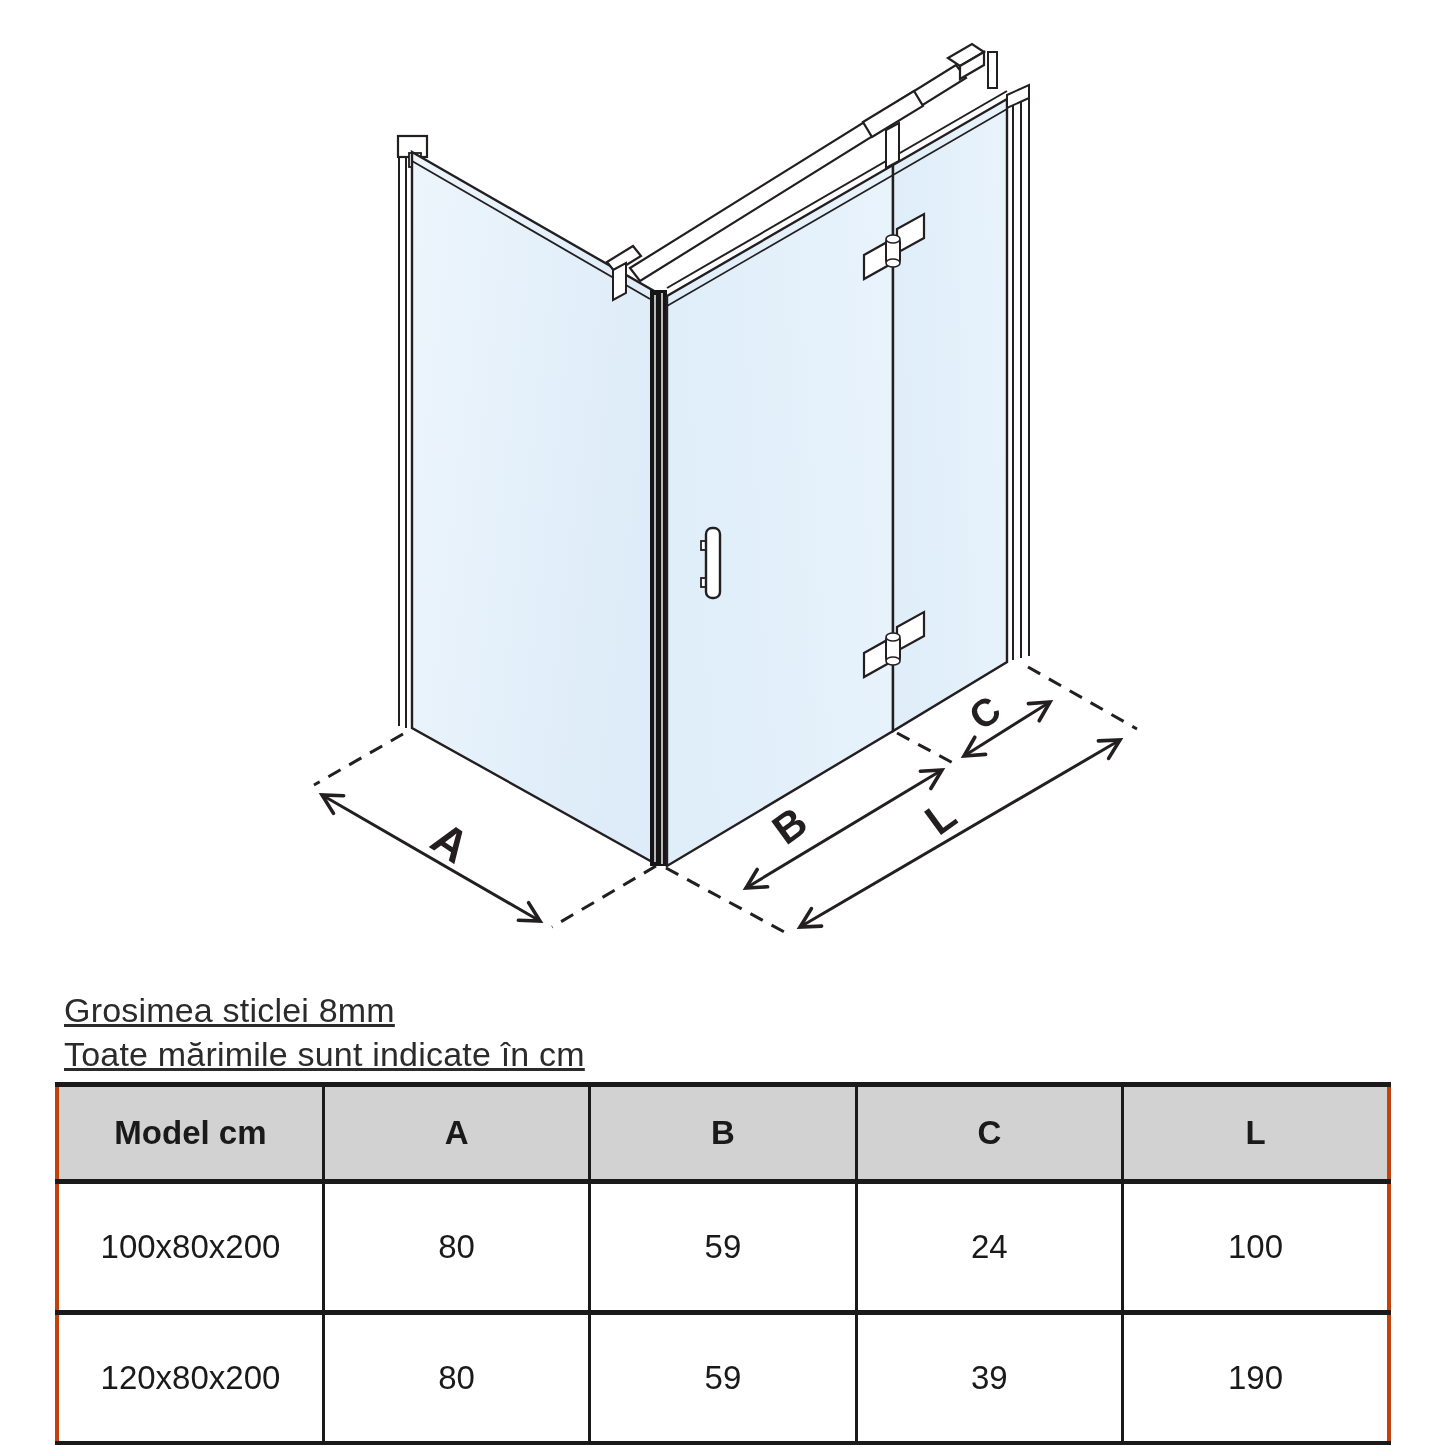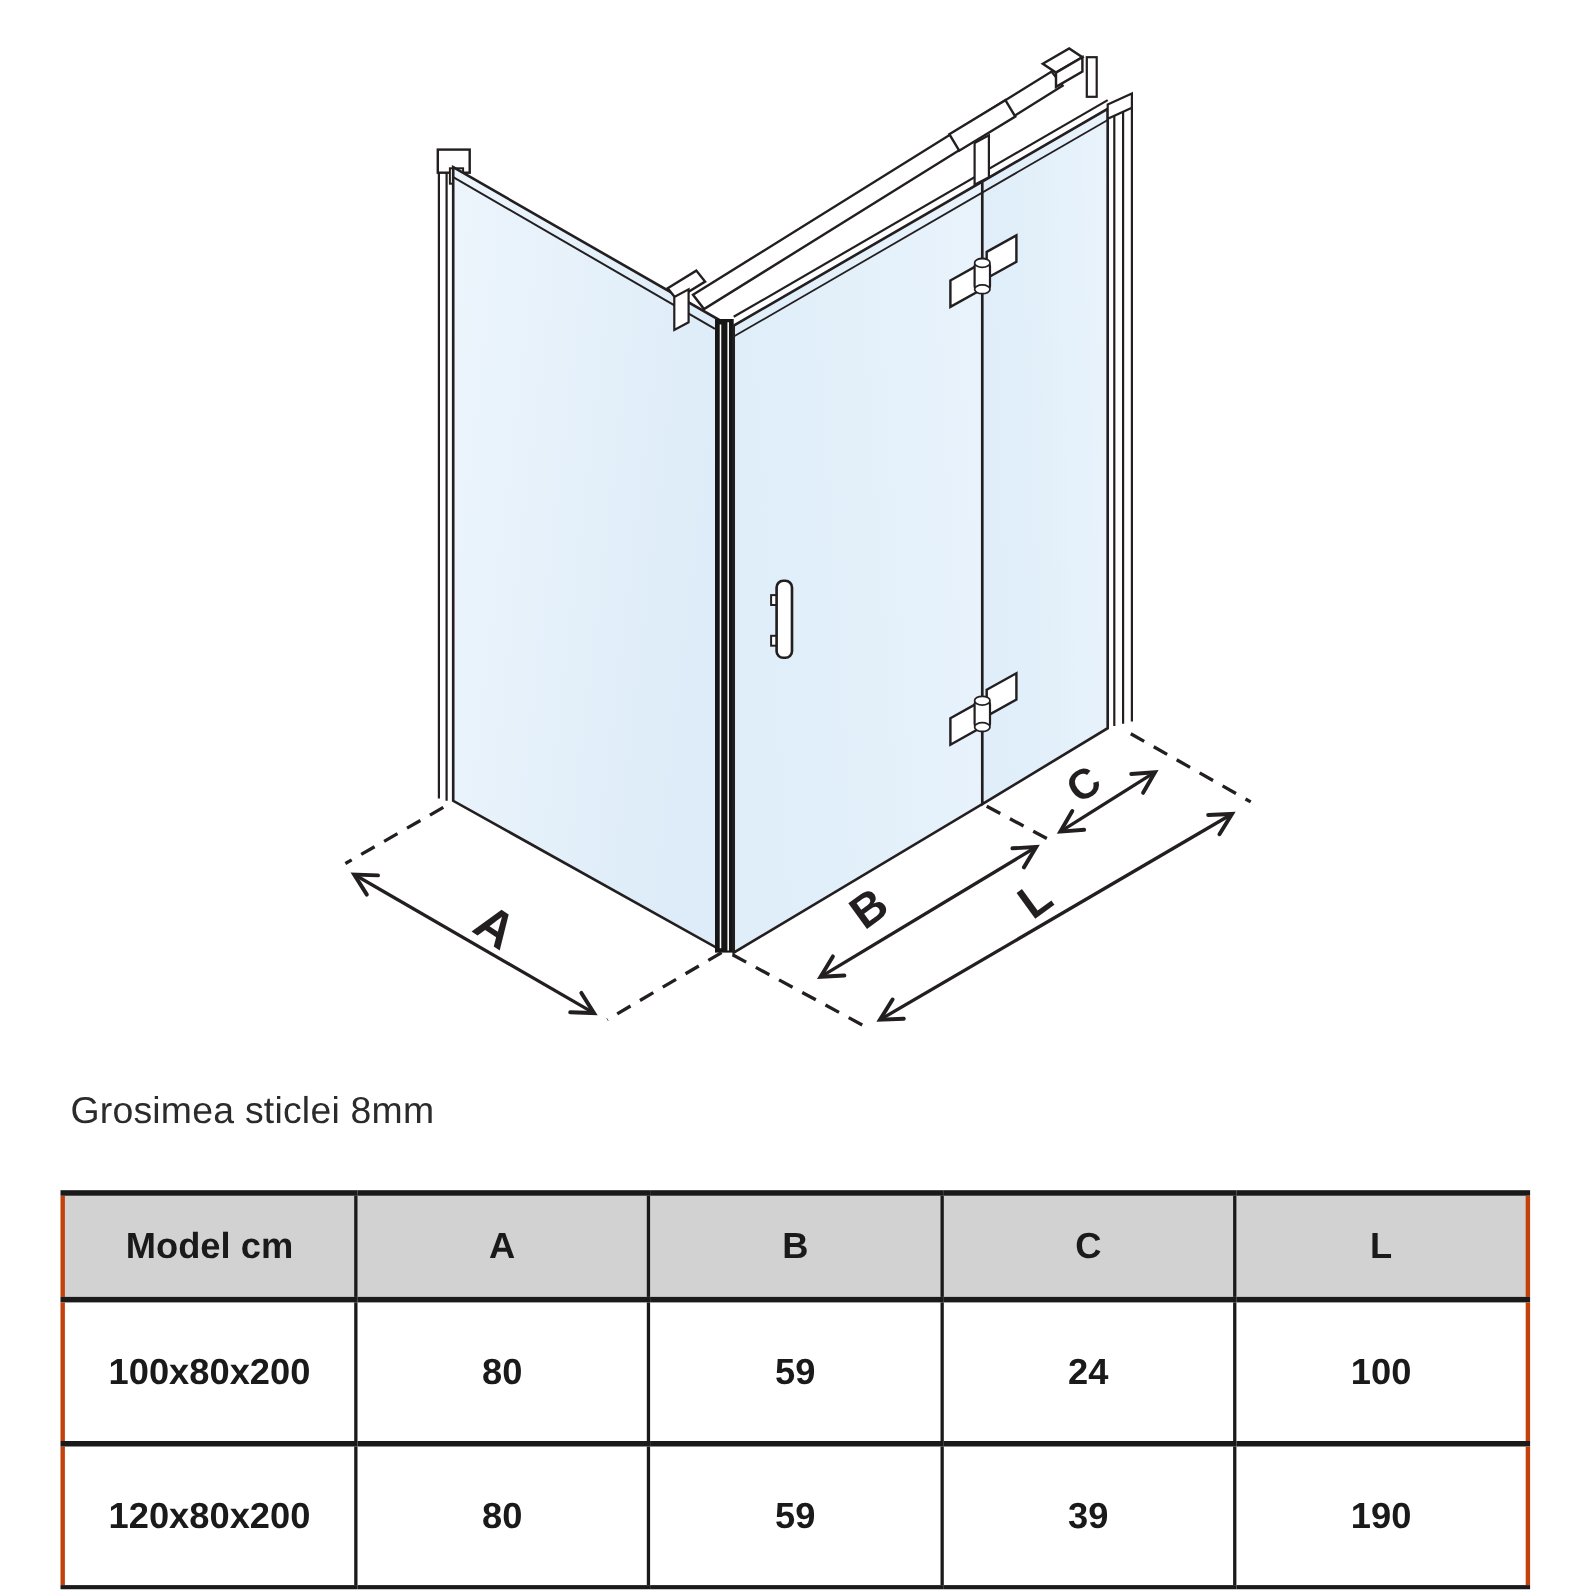--- a/index.html
+++ b/index.html
@@ -9,39 +9,40 @@
     background:#ffffff;
     font-family:"Liberation Sans", sans-serif;
     color:#231f20;
     overflow:hidden;
   }
   .diagram-wrap{position:absolute;left:0;top:0;width:1445px;height:985px;}
   .notes{
     position:absolute;left:64px;top:988px;width:900px;
     font-size:34px;line-height:44px;color:#2b2b2b;
     letter-spacing:0.2px;
+    text-decoration:underline;
   }
   .dim-table{
     position:absolute;left:55px;top:1082px;width:1336px;height:360px;
     border-collapse:collapse;table-layout:fixed;
     font-size:33px;color:#1a1a1a;
   }
   .dim-table th,.dim-table td{
     border-left:3px solid #1a1a1a;
     border-right:3px solid #1a1a1a;
     border-top:5px solid #1a1a1a;
     border-bottom:5px solid #1a1a1a;
     text-align:center;vertical-align:middle;
     padding:0;
   }
   .dim-table{border:4px solid #c2410c;}
   .dim-table thead tr{height:97px;}
   .dim-table tbody tr{height:131px;}
   .dim-table th{background:#d2d2d2;font-weight:bold;}
-  .dim-table td{background:#ffffff;font-weight:bold;}
+  .dim-table td{background:#ffffff;font-weight:normal;}
   svg text.dim-label{
     font-family:"Liberation Sans", sans-serif;
     font-weight:bold;fill:#231f20;
   }
 </style>
 </head>
 <body>
 
 <div class="page">
 
@@ -154,20 +155,21 @@
 
     <g stroke="#231f20" stroke-width="3" fill="none">
       <line x1="800" y1="927" x2="1120" y2="740" marker-start="url(#ah)" marker-end="url(#ah)"></line>
     </g>
     <text class="dim-label" x="941" y="832" font-size="42" text-anchor="middle" transform="rotate(-36 941 818)">L</text>
   </svg>
   </div>
 
   <div class="notes">
     <div>Grosimea sticlei 8mm</div>
+    <div>Toate mărimile sunt indicate în cm</div>
   </div>
 
   <table class="dim-table">
     <colgroup>
       <col style="width:20%">
         <col style="width:20%">
         <col style="width:20%">
         <col style="width:20%">
         <col style="width:20%">
     </colgroup>

